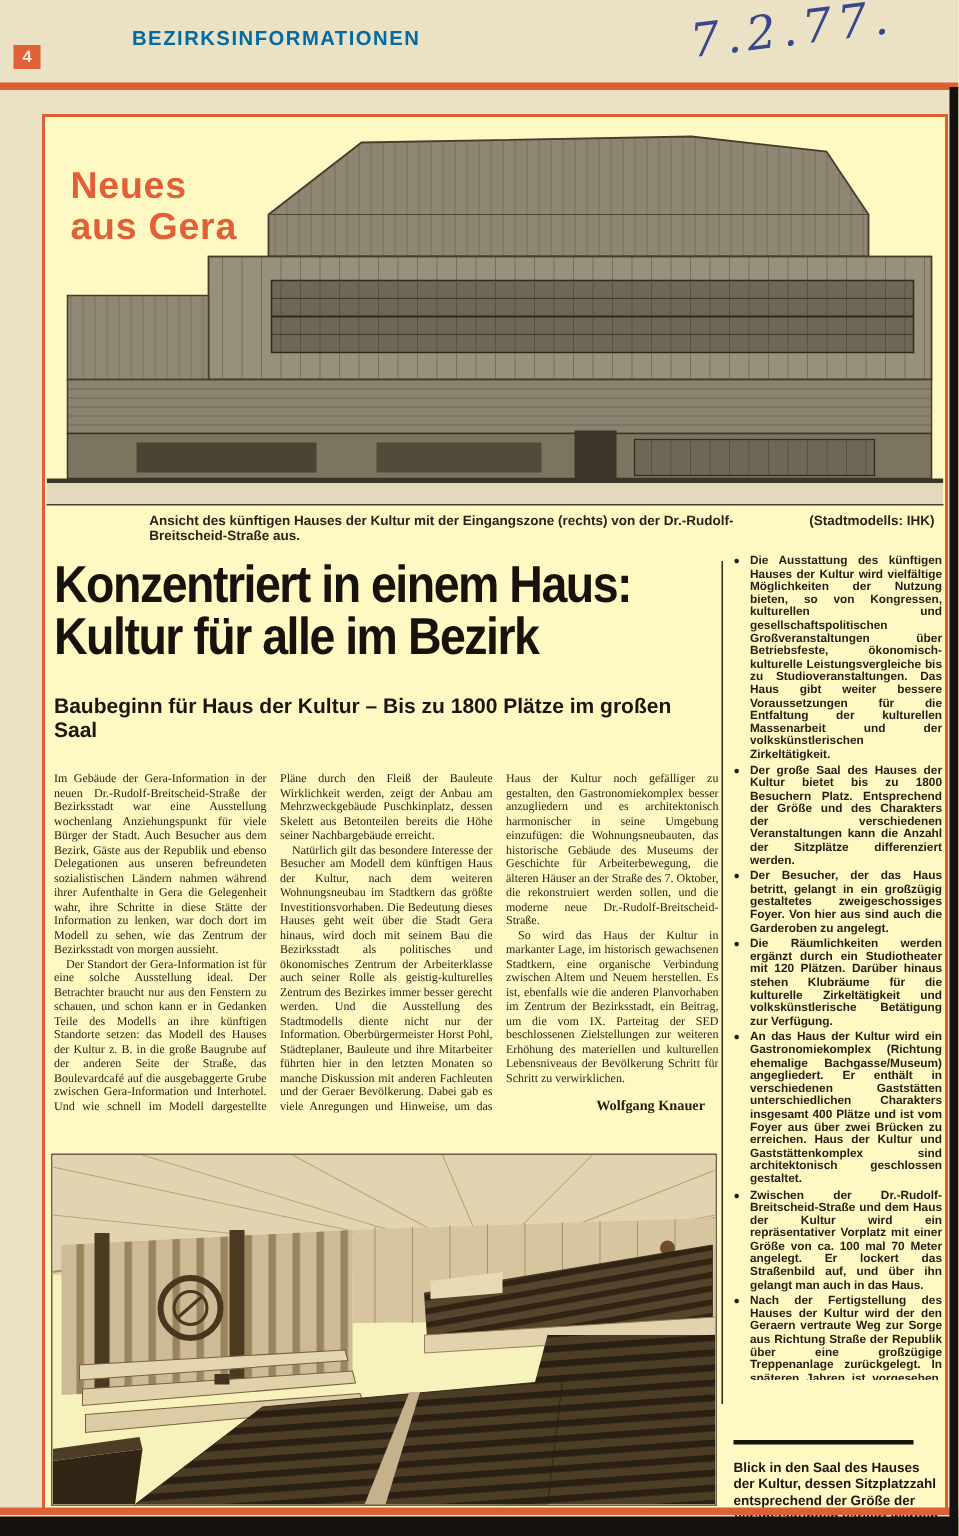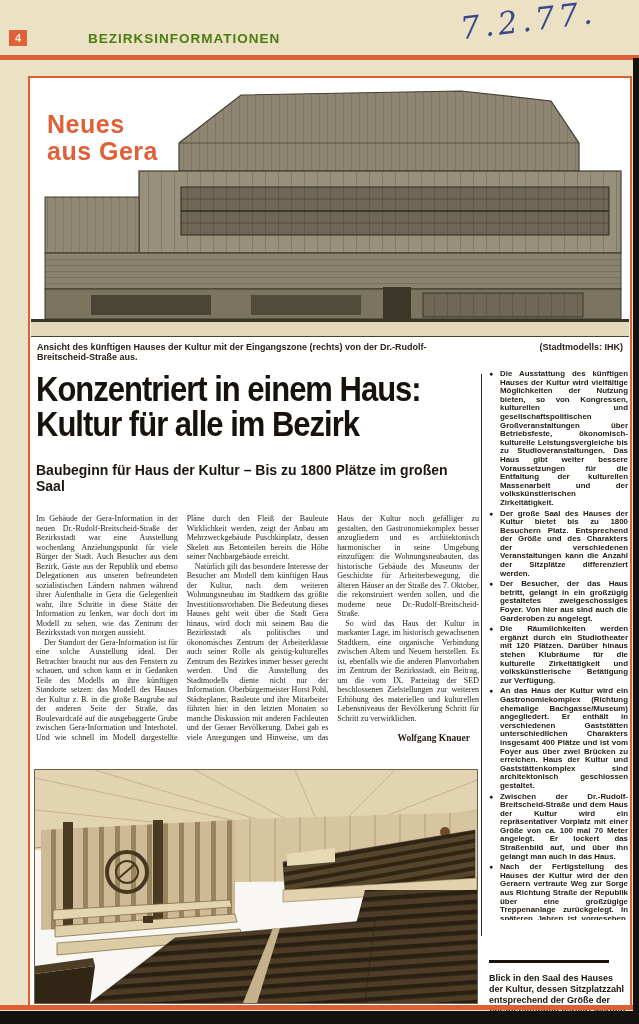--- a/index.html
+++ b/index.html
@@ -11,32 +11,32 @@
     color:#241d14;
   }
   
   .edge-right { position:absolute; right:0; top:58px; width:6px; height:966px; background:#14110e; }
   .edge-bottom { position:absolute; left:0; top:1011px; width:639px; height:13px; background:#14110e; }
   .rule-bottom-orange { position:absolute; left:0; top:1005px; width:639px; height:5px; background:#dd5f36; }
 
   
   .pageno { position:absolute; left:9px; top:30px; width:18px; height:16px; background:#e06038;
             color:#f7ecd6; font-weight:bold; font-size:11px; text-align:center; line-height:16px; }
-  .section-title { position:absolute; left:88px; top:31px; font-size:13.5px; font-weight:bold; letter-spacing:1px; color:#4d7c0f; }
+  .section-title { position:absolute; left:88px; top:18px; font-size:13.5px; font-weight:bold; letter-spacing:1px; color:#0369a1; }
   .hand-date { position:absolute; left:460px; top:2px; font-family:"DejaVu Serif", serif; font-style:italic;
                font-size:31px; color:#3a478d; transform:rotate(-7deg); letter-spacing:4px; white-space:nowrap; }
   .rule-top { position:absolute; left:0; top:55px; width:639px; height:5px; background:#dd5f36; }
 
   
-  .frame { position:absolute; left:28px; top:76px; width:604px; height:932px; border:2px solid #dd5f36; background:#ffffff; }
+  .frame { position:absolute; left:28px; top:76px; width:604px; height:932px; border:2px solid #dd5f36; background:#fef9c3; }
 
   .drawing-wrap { position:absolute; left:1px; top:1px; width:598px; height:258px; border-bottom:1px solid #474133; overflow:hidden; }
   .kicker { position:absolute; left:16px; top:32px; color:#e06038; font-weight:bold; font-size:25px; line-height:27px; letter-spacing:0.5px; z-index:5; }
 
-  .caption-row { position:absolute; left:7px; top:264px; width:586px; display:flex; justify-content:space-between;
+  .caption-row { position:absolute; left:7px; top:264px; width:586px; display:flex; justify-content:flex-end;
                  font-size:9px; font-weight:bold; color:#2a231a; }
   .caption-row .cap { width:440px; }
 
   
   .article { position:absolute; left:6px; top:294px; width:443px; }
   .headline { font-size:31px; line-height:31px; font-weight:800; color:#17120c; letter-spacing:-1px; transform:scaleY(1.12); transform-origin:top left; }
   .subhead { margin-top:12px; font-size:14px; line-height:16px; font-weight:bold; color:#1c1610; }
   .body-cols { margin-top:20px; height:292px; overflow:hidden; column-count:3; column-gap:9px;
                font-family:Liberation Serif, serif; font-size:8px; line-height:9.5px; text-align:justify; color:#241d12; }
   .body-cols p { text-indent:8px; }

